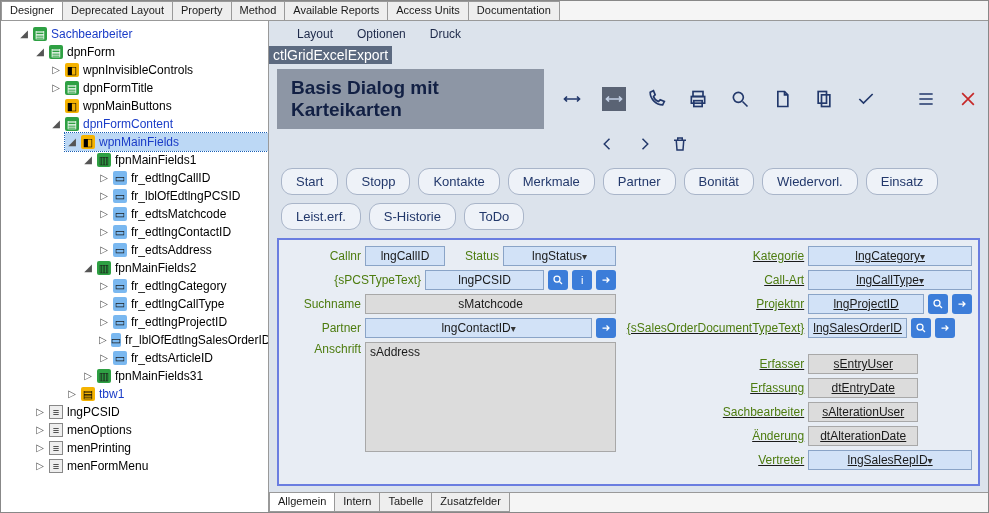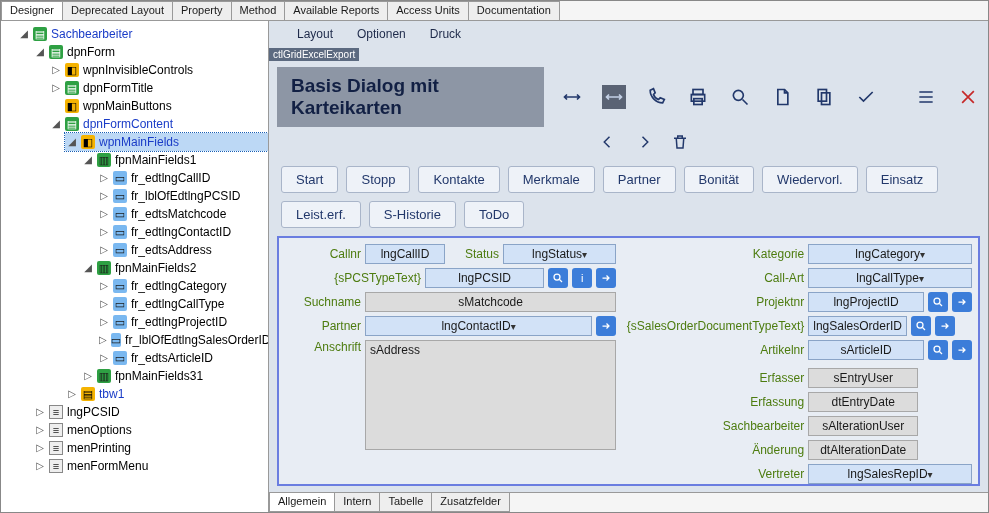--- a/index.html
+++ b/index.html
@@ -26,40 +26,40 @@
   .ic-green { background:#2ea043; color:#fff; border-radius:2px; }
   .ic-panel { background:#2ea043; border-radius:2px; }
   .ic-field { background:#7ab8f0; border-radius:2px; }
   .ic-menu  { border:1px solid #888; background:#eee; }
   .tree a { color:#1a3cc7; text-decoration:none; }
   .tree a.black { color:#000; }
 
   .designpane { flex:1; display:flex; flex-direction:column; background:#dce3ec; min-width:0; }
   .menubar { display:flex; gap:24px; padding:6px 28px; color:#1e2a4a; }
   .selbadge { position:relative; margin:0 0 2px 0; }
-  .selbadge span { background:#5c6a80; color:#fff; padding:1px 4px; font-size:10px; }
+  .selbadge span { background:#5c6a80; color:#fff; padding:1px 4px; font-size:14px; }
 
   .titlebar { display:flex; align-items:center; gap:10px; padding:4px 8px; }
   .titlebox { background:#8d96a5; color:#122044; font-size:19px; font-weight:bold; padding:8px 14px; }
   .tb-icons { display:flex; align-items:center; gap:18px; margin-left:6px; flex:1; }
   .tb-icons .ic { width:24px; height:24px; display:inline-flex;align-items:center;justify-content:center; color:#22386b; cursor:pointer; }
   .tb-icons .ic svg { width:20px; height:20px; stroke:#22386b; fill:none; stroke-width:2; }
   .tb-icons .ic.dark { background:#5a6374; }
   .tb-icons .ic.dark svg { stroke:#c4d1e6; }
   .tb-icons .ic.red svg { stroke:#c62828; }
   .navrow { display:flex; gap:18px; padding:2px 0 8px 330px; }
   .navrow .ic { color:#22386b; cursor:pointer; }
   .navrow svg { width:18px;height:18px; stroke:#22386b; fill:none; stroke-width:2; }
 
   .tabbtns { display:flex; flex-wrap:wrap; gap:8px; padding:4px 12px 8px 12px; }
-  .tabbtns .btn { background:#eef2f8; border:1px solid #a9b5c9; padding:5px 14px; color:#22386b; font-size:13px; cursor:pointer; border-radius:3px; }
+  .tabbtns .btn { background:#eef2f8; border:1px solid #a9b5c9; padding:5px 14px; color:#22386b; font-size:13px; cursor:pointer; border-radius:11px; }
 
   .card { flex:1; margin:0 8px 6px 8px; border:2px solid #6a7de0; background:#e8edf4; padding:6px 6px; display:flex; gap:8px; overflow:hidden; }
   .col { flex:1; display:flex; flex-direction:column; gap:4px; }
-  .col.right { flex:1.05; }
+  .col.right { flex:1.05;text-decoration:underline; }
   .frow { display:flex; align-items:center; gap:4px; }
   .flabel { text-align:right; color:#4d7c0f; font-size:12px; width:76px; flex-shrink:0; }
   .col.right .flabel { width:180px; }
   .wctrl { flex:1; background:#d2e2f7; border:1px solid #7a9; border:1px solid #8aa4c7; padding:2px 4px; font-size:12px; height:20px; display:flex; align-items:center; justify-content:center; }
   .wctrl.ro { background:#dcdcdc; border-color:#a8a8a8; }
   .wctrl .caret { font-size:10px; color:#333; }
   .mini { width:20px; height:20px; background:#3c7dd9; color:#fff; display:inline-flex;align-items:center;justify-content:center; border-radius:3px; font-size:11px; cursor:pointer; flex-shrink:0;}
   .mini svg { width:12px;height:12px; stroke:#fff; fill:none; stroke-width:2.5; }
   .addrbox { flex:1; background:#dcdcdc; border:1px solid #a8a8a8; height:110px; padding:2px 4px; font-size:12px; }
   .sep { height:8px; }
@@ -472,37 +472,20 @@
                   <circle cx="10" cy="10" r="6"></circle>
                   <path d="M15 15l5 5"></path>
                 </svg>
               </span>
             <span class="mini">
                 <svg viewBox="0 0 24 24">
                   <path d="M5 12h12M13 7l5 5-5 5"></path>
                 </svg>
               </span>
           </div>
-          <div class="frow">
-            <span class="flabel">Artikelnr</span>
-            <div class="wctrl">
-                <span>sArticleID</span>
-              </div>
-            <span class="mini">
-                <svg viewBox="0 0 24 24">
-                  <circle cx="10" cy="10" r="6"></circle>
-                  <path d="M15 15l5 5"></path>
-                </svg>
-              </span>
-            <span class="mini">
-                <svg viewBox="0 0 24 24">
-                  <path d="M5 12h12M13 7l5 5-5 5"></path>
-                </svg>
-              </span>
-          </div>
           <div class="sep"></div>
           <div class="frow">
               <span class="flabel">Erfasser</span>
               <div class="wctrl ro" style="flex:0 0 110px">
                 <span>sEntryUser</span>
               </div>
             </div>
           <div class="frow">
               <span class="flabel">Erfassung</span>
               <div class="wctrl ro" style="flex:0 0 110px">

